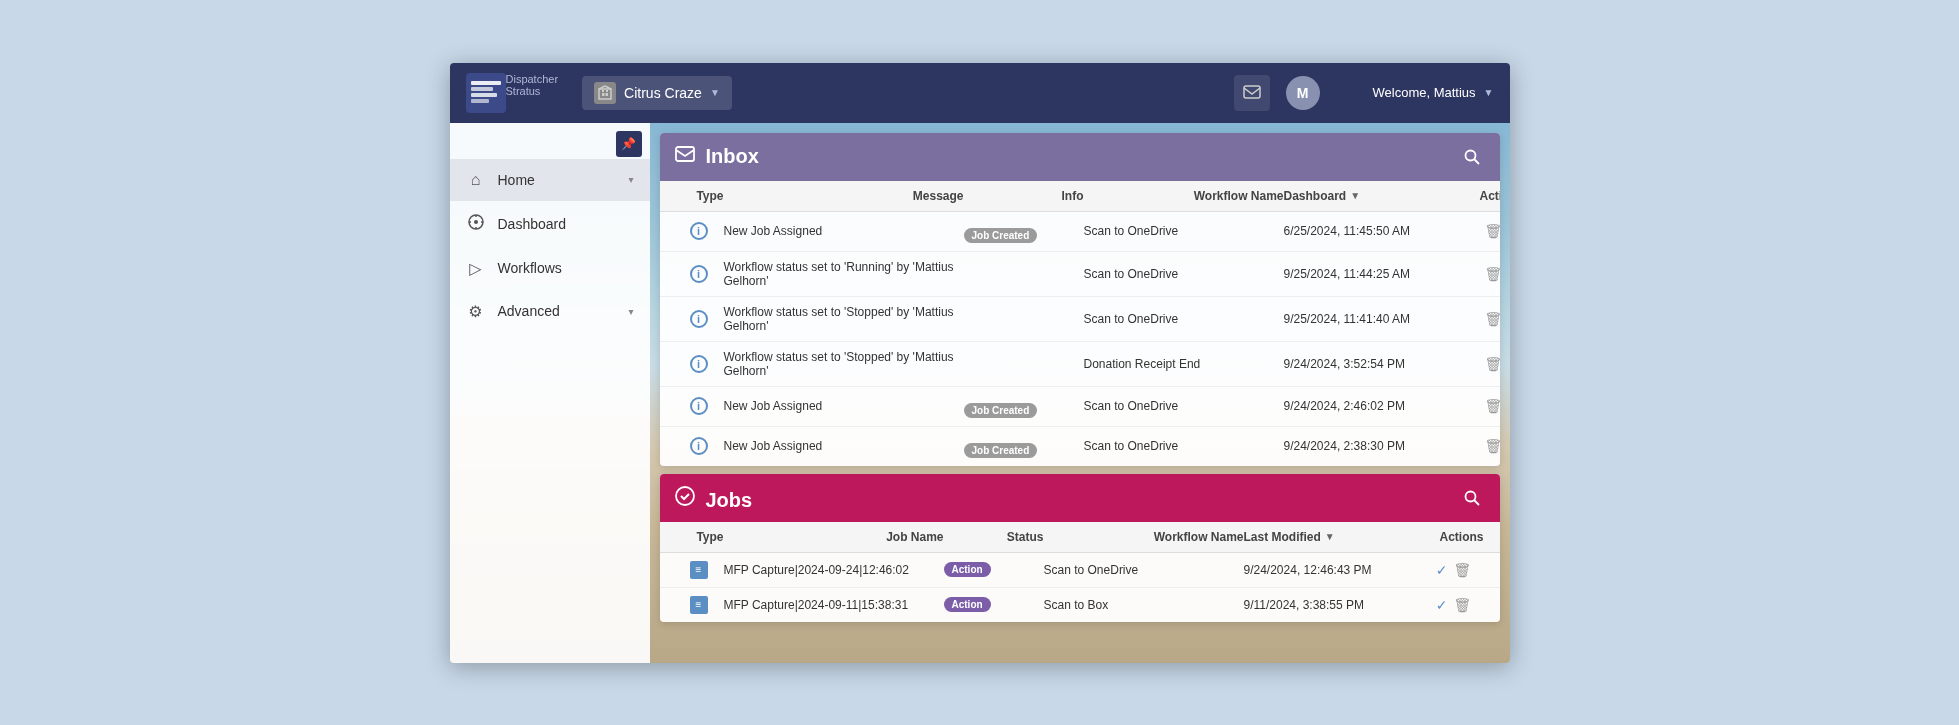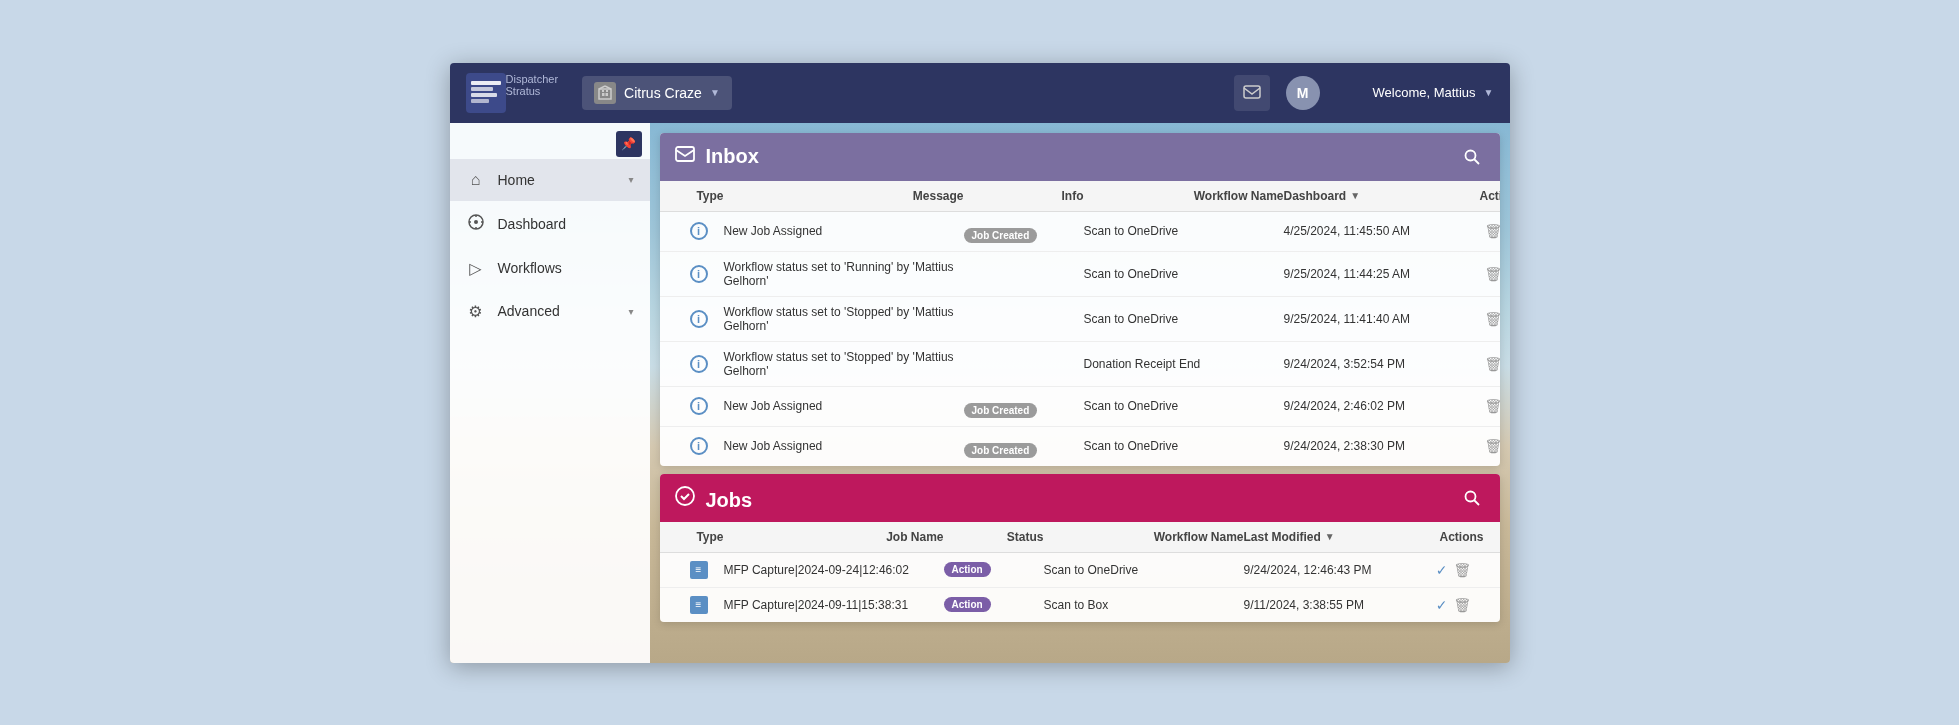--- a/index.html
+++ b/index.html
@@ -518,21 +518,21 @@
             <span>Actions</span>
           </div>
 
           <div class="table-row inbox-row">
             <div class="col-type">
                 <div class="icon-info">i</div>
               </div>
             <span>New Job Assigned</span>
             <span><span class="badge badge-job-created">Job Created</span></span>
             <span>Scan to OneDrive</span>
-            <span>4/25/2024, 11:45:50 AM</span>
+            <span>6/25/2024, 11:45:50 AM</span>
             <div class="col-actions">
                 <span class="icon-trash">🗑</span>
               </div>
           </div>
 
           <div class="table-row inbox-row">
             <div class="col-type">
                 <div class="icon-info">i</div>
               </div>
             <span>Workflow status set to 'Running' by 'Mattius Gelhorn'</span>

